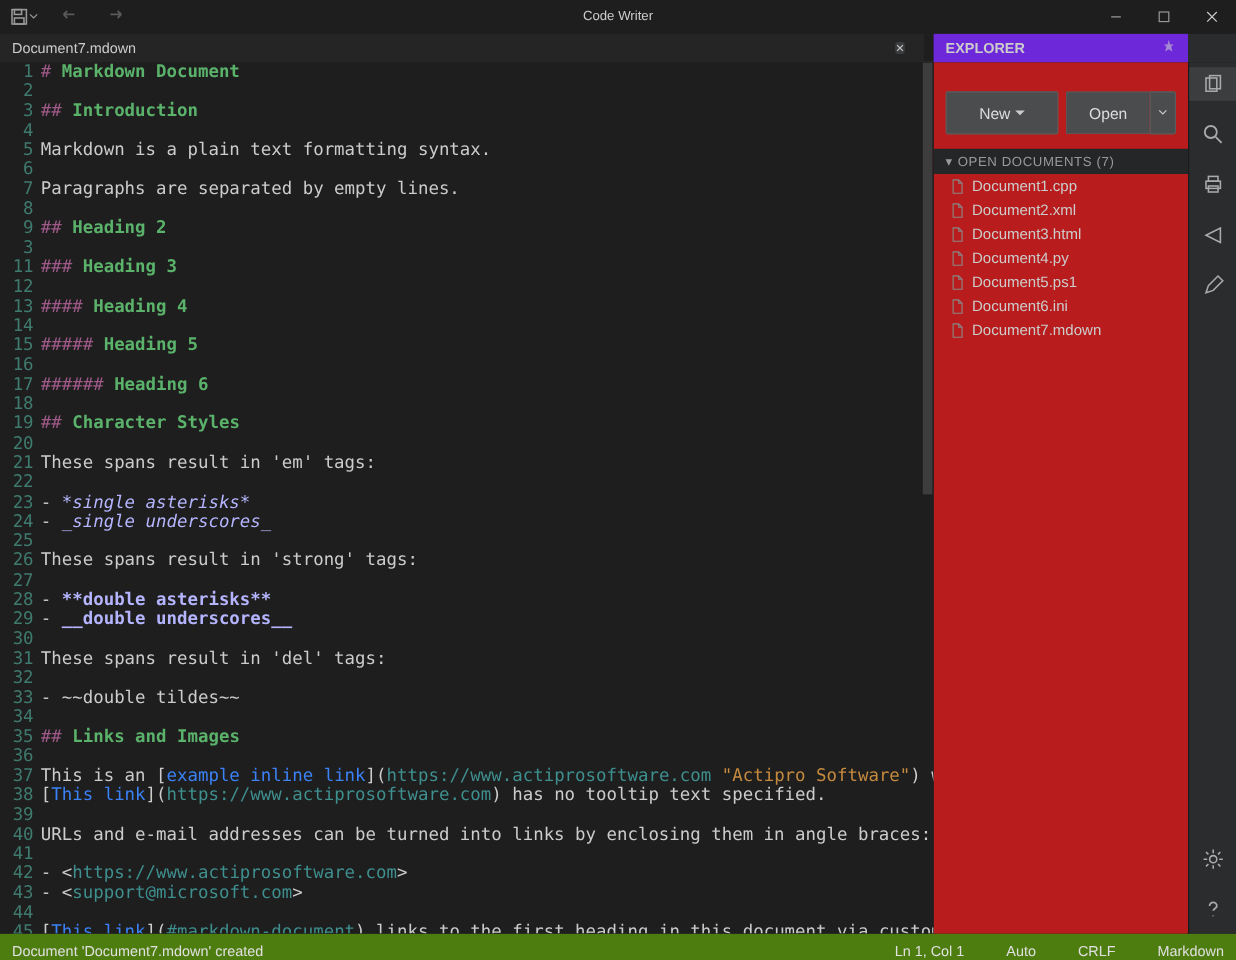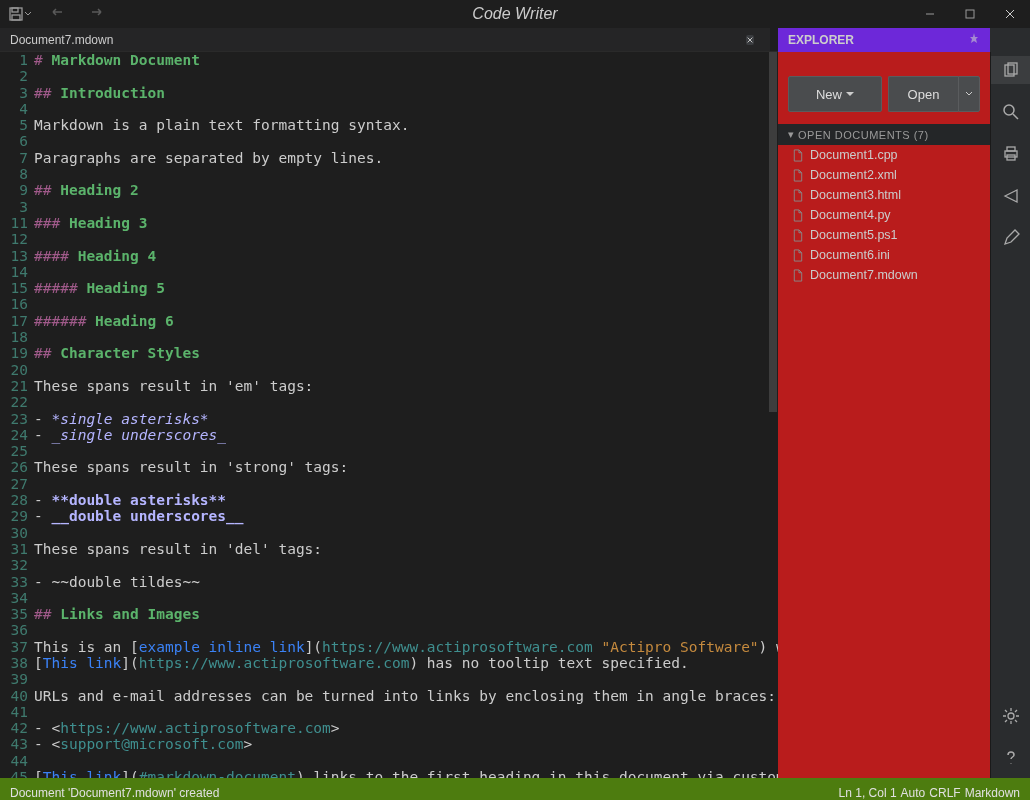--- a/index.html
+++ b/index.html
@@ -1,20 +1,20 @@
 <!DOCTYPE html>
 <html><head>
 <meta charset="utf-8">
 <style>
   * { box-sizing: border-box; margin: 0; padding: 0; }
   html, body { width: 1030px; height: 800px; overflow: hidden; font-family: "Segoe UI", sans-serif; background: #1e1e1e; color: #ccc; }
   
   .titlebar { height: 28px; background: #1e1e1e; display: flex; align-items: center; position: relative; }
   .titlebar-left { display: flex; align-items: center; gap: 18px; padding-left: 8px; }
-  .titlebar-title { position: absolute; left: 50%; transform: translateX(-50%); font-size: 16px; color: #ccc; font-style: italic; }
+  .titlebar-title { position: absolute; left: 50%; transform: translateX(-50%); font-size: 11px; color: #ccc; }
   .titlebar-right { position: absolute; right: 0; display: flex; }
   .win-btn { width: 40px; height: 28px; display: flex; align-items: center; justify-content: center; color: #999; font-size: 10px; cursor: pointer; }
   .win-btn:last-child { color: #ccc; }
   .win-btn svg { width: 10px; height: 10px; }
   
   .save-dd { display: flex; align-items: center; color: #999; cursor: pointer; }
   .icon-btn { color: #5a5a5a; cursor: pointer; }
   
   .tabbar { height: 24px; background: #1e1e1e; display: flex; align-items: center; border-bottom: 1px solid #2a2a2a; }
   .tab { padding: 0 10px; height: 100%; display: flex; align-items: center; gap: 200px; font-size: 12px; color: #ccc; background: #252526; }
@@ -54,21 +54,21 @@
   .doc-item svg { width: 12px; height: 13px; color: #888; flex-shrink: 0; }
   
   .sidebar { width: 40px; background: #2a2c2e; display: flex; flex-direction: column; align-items: center; padding-top: 4px; gap: 14px; border-left: 1px solid #1a1a1a; }
   .side-icon { width: 40px; height: 28px; display: flex; align-items: center; justify-content: center; color: #aaa; cursor: pointer; }
   .side-icon.active { background: #3b3d3f; }
   .side-icon svg { width: 18px; height: 18px; }
   .side-spacer { flex: 1; }
   
   .statusbar { height: 22px; background: #4d7c0f; color: #e0e0e0; display: flex; align-items: flex-end; font-size: 12px; padding: 0 10px; }
   .status-left { flex: 1; }
-  .status-right { display: flex; gap: 4px; }
+  .status-right { display: flex; gap: 35px; }
   
   .pin-icon { width: 12px; height: 12px; }
 </style>
 </head>
 <body>
 
 <div class="titlebar">
   <div class="titlebar-left">
     <span class="save-dd">
       <svg width="16" height="16" viewBox="0 0 16 16" fill="none" stroke="currentColor" stroke-width="1.3">

